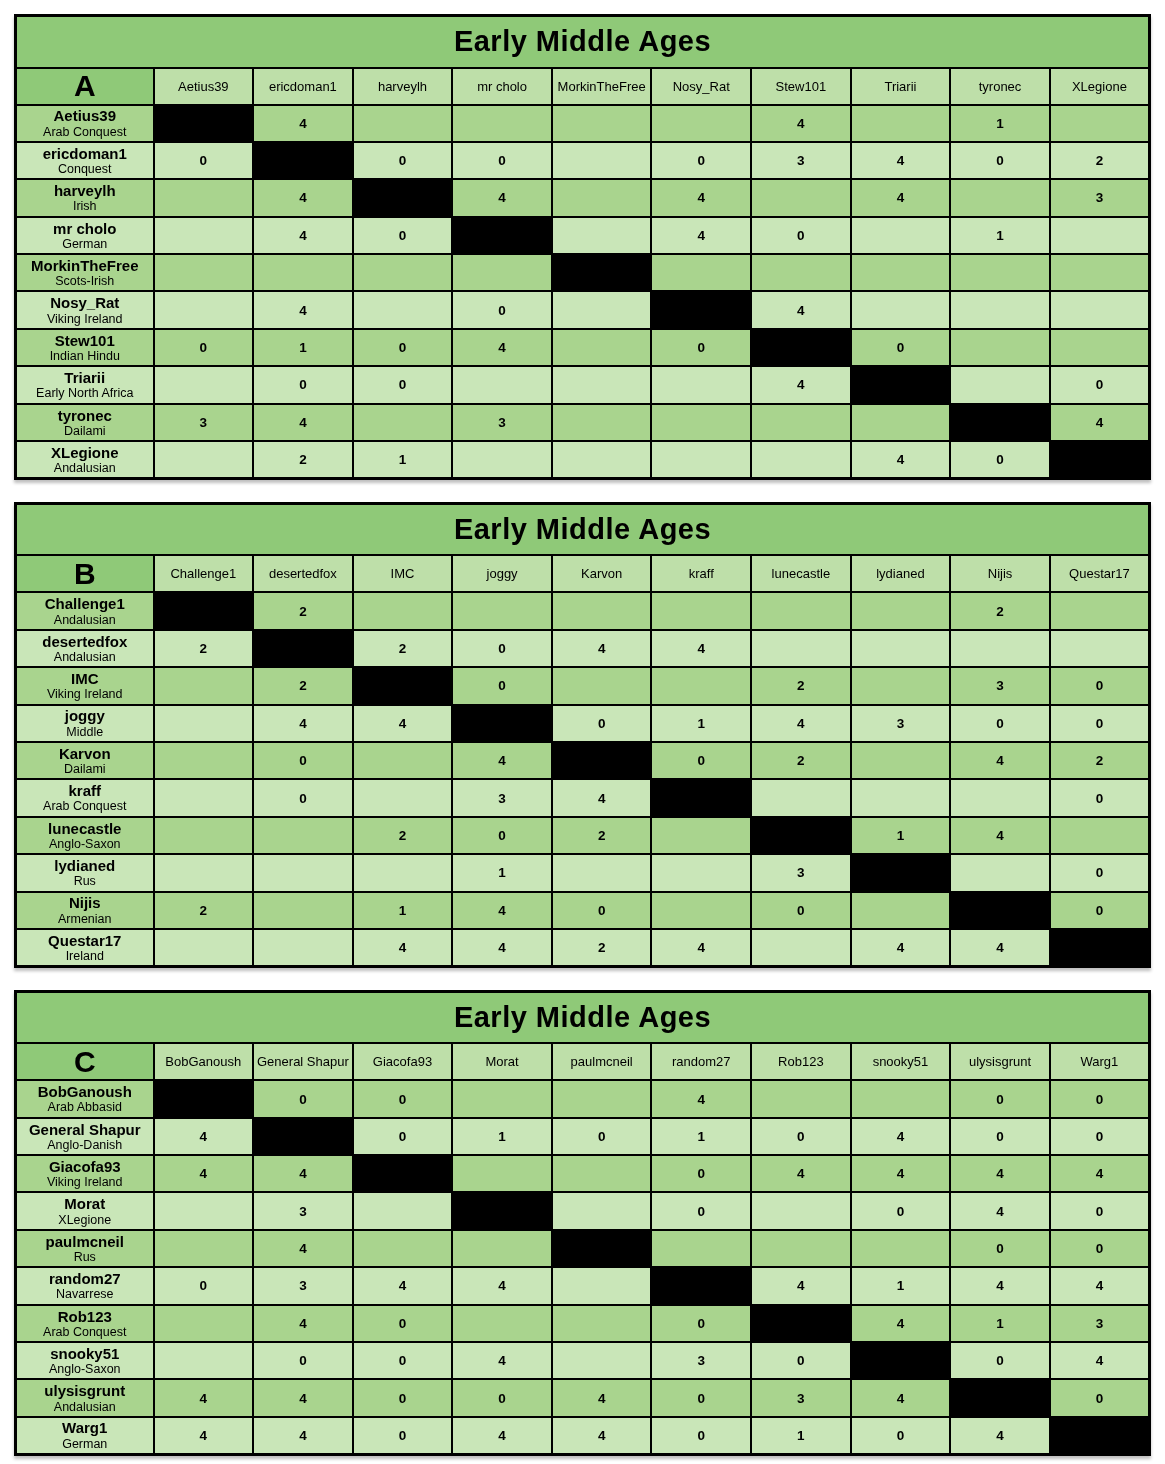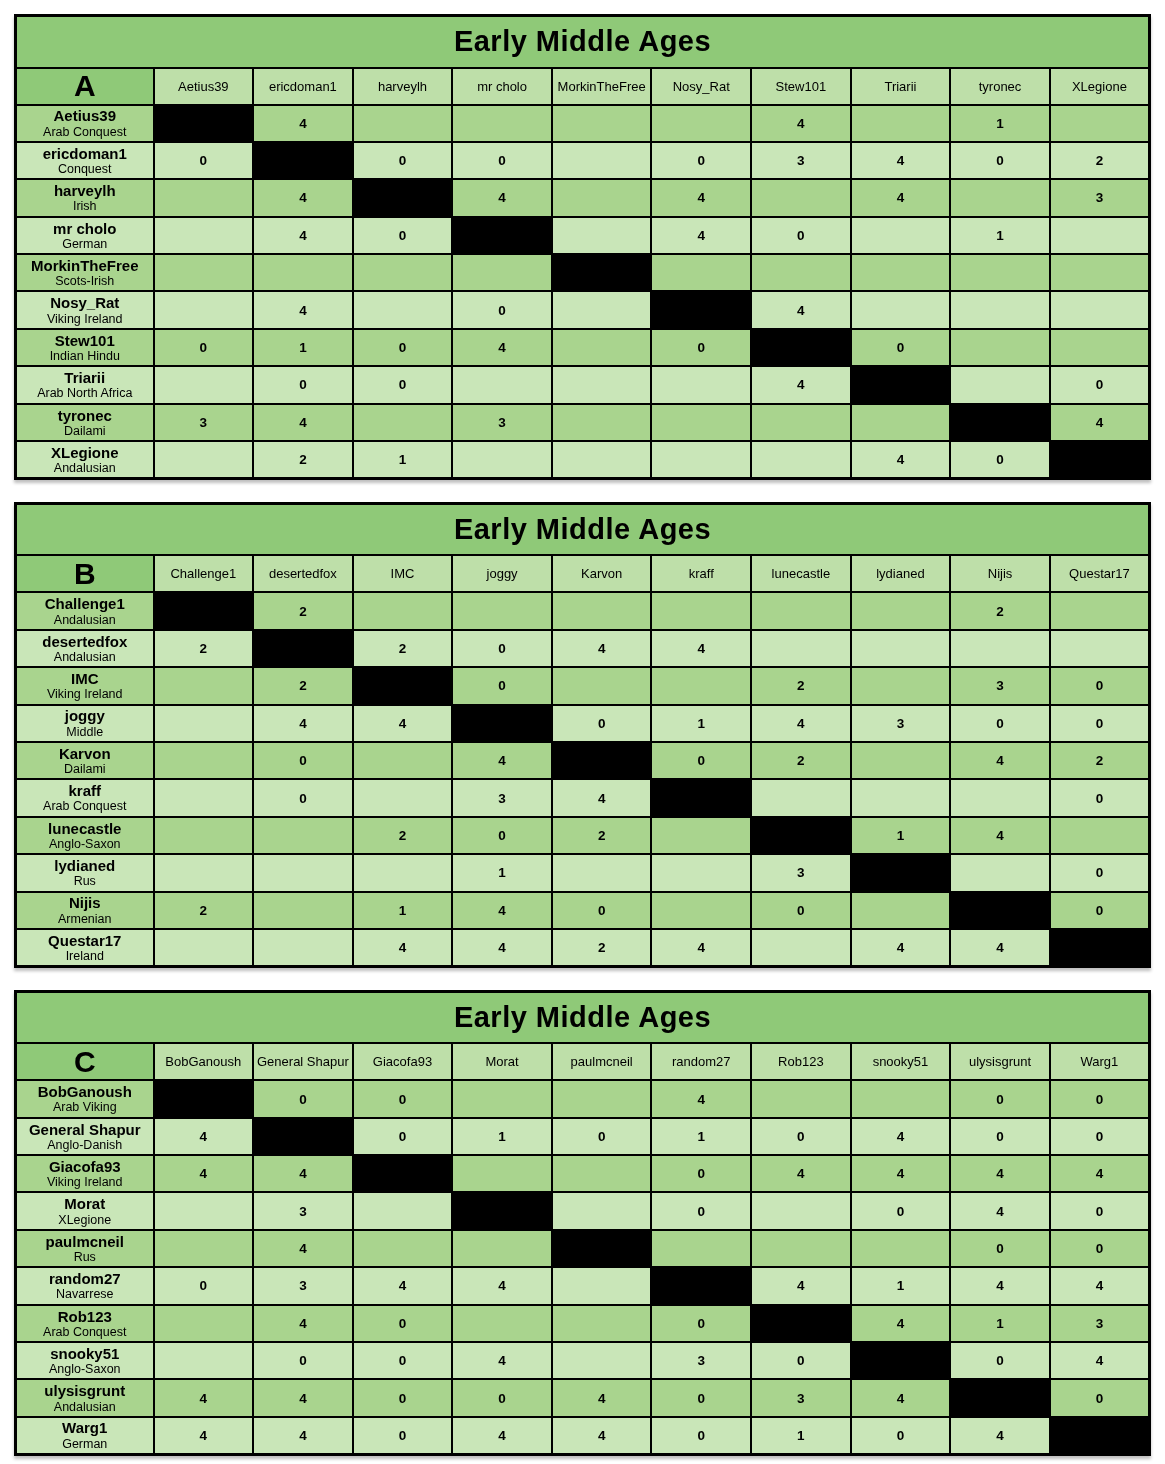--- a/index.html
+++ b/index.html
@@ -225,21 +225,21 @@
             <td class="cell"></td>
             <td class="cell">0</td>
             <td class="cell diag-cell"></td>
             <td class="cell">0</td>
             <td class="cell"></td>
             <td class="cell"></td>
           </tr>
           <tr class="row-light">
             <th class="row-label">
               <div class="player-name">Triarii</div>
-              <div class="player-civ">Arab North Africa</div>
+              <div class="player-civ">Early North Africa</div>
             </th>
             <td class="cell"></td>
             <td class="cell">0</td>
             <td class="cell">0</td>
             <td class="cell"></td>
             <td class="cell"></td>
             <td class="cell"></td>
             <td class="cell">4</td>
             <td class="cell diag-cell"></td>
             <td class="cell"></td>
@@ -503,21 +503,21 @@
             <th class="col-header">Rob123</th>
             <th class="col-header">snooky51</th>
             <th class="col-header">ulysisgrunt</th>
             <th class="col-header">Warg1</th>
           </tr>
         </thead>
         <tbody>
           <tr class="row-dark">
             <th class="row-label">
               <div class="player-name">BobGanoush</div>
-              <div class="player-civ">Arab Viking</div>
+              <div class="player-civ">Arab Abbasid</div>
             </th>
             <td class="cell diag-cell"></td>
             <td class="cell">0</td>
             <td class="cell">0</td>
             <td class="cell"></td>
             <td class="cell"></td>
             <td class="cell">4</td>
             <td class="cell"></td>
             <td class="cell"></td>
             <td class="cell">0</td>

